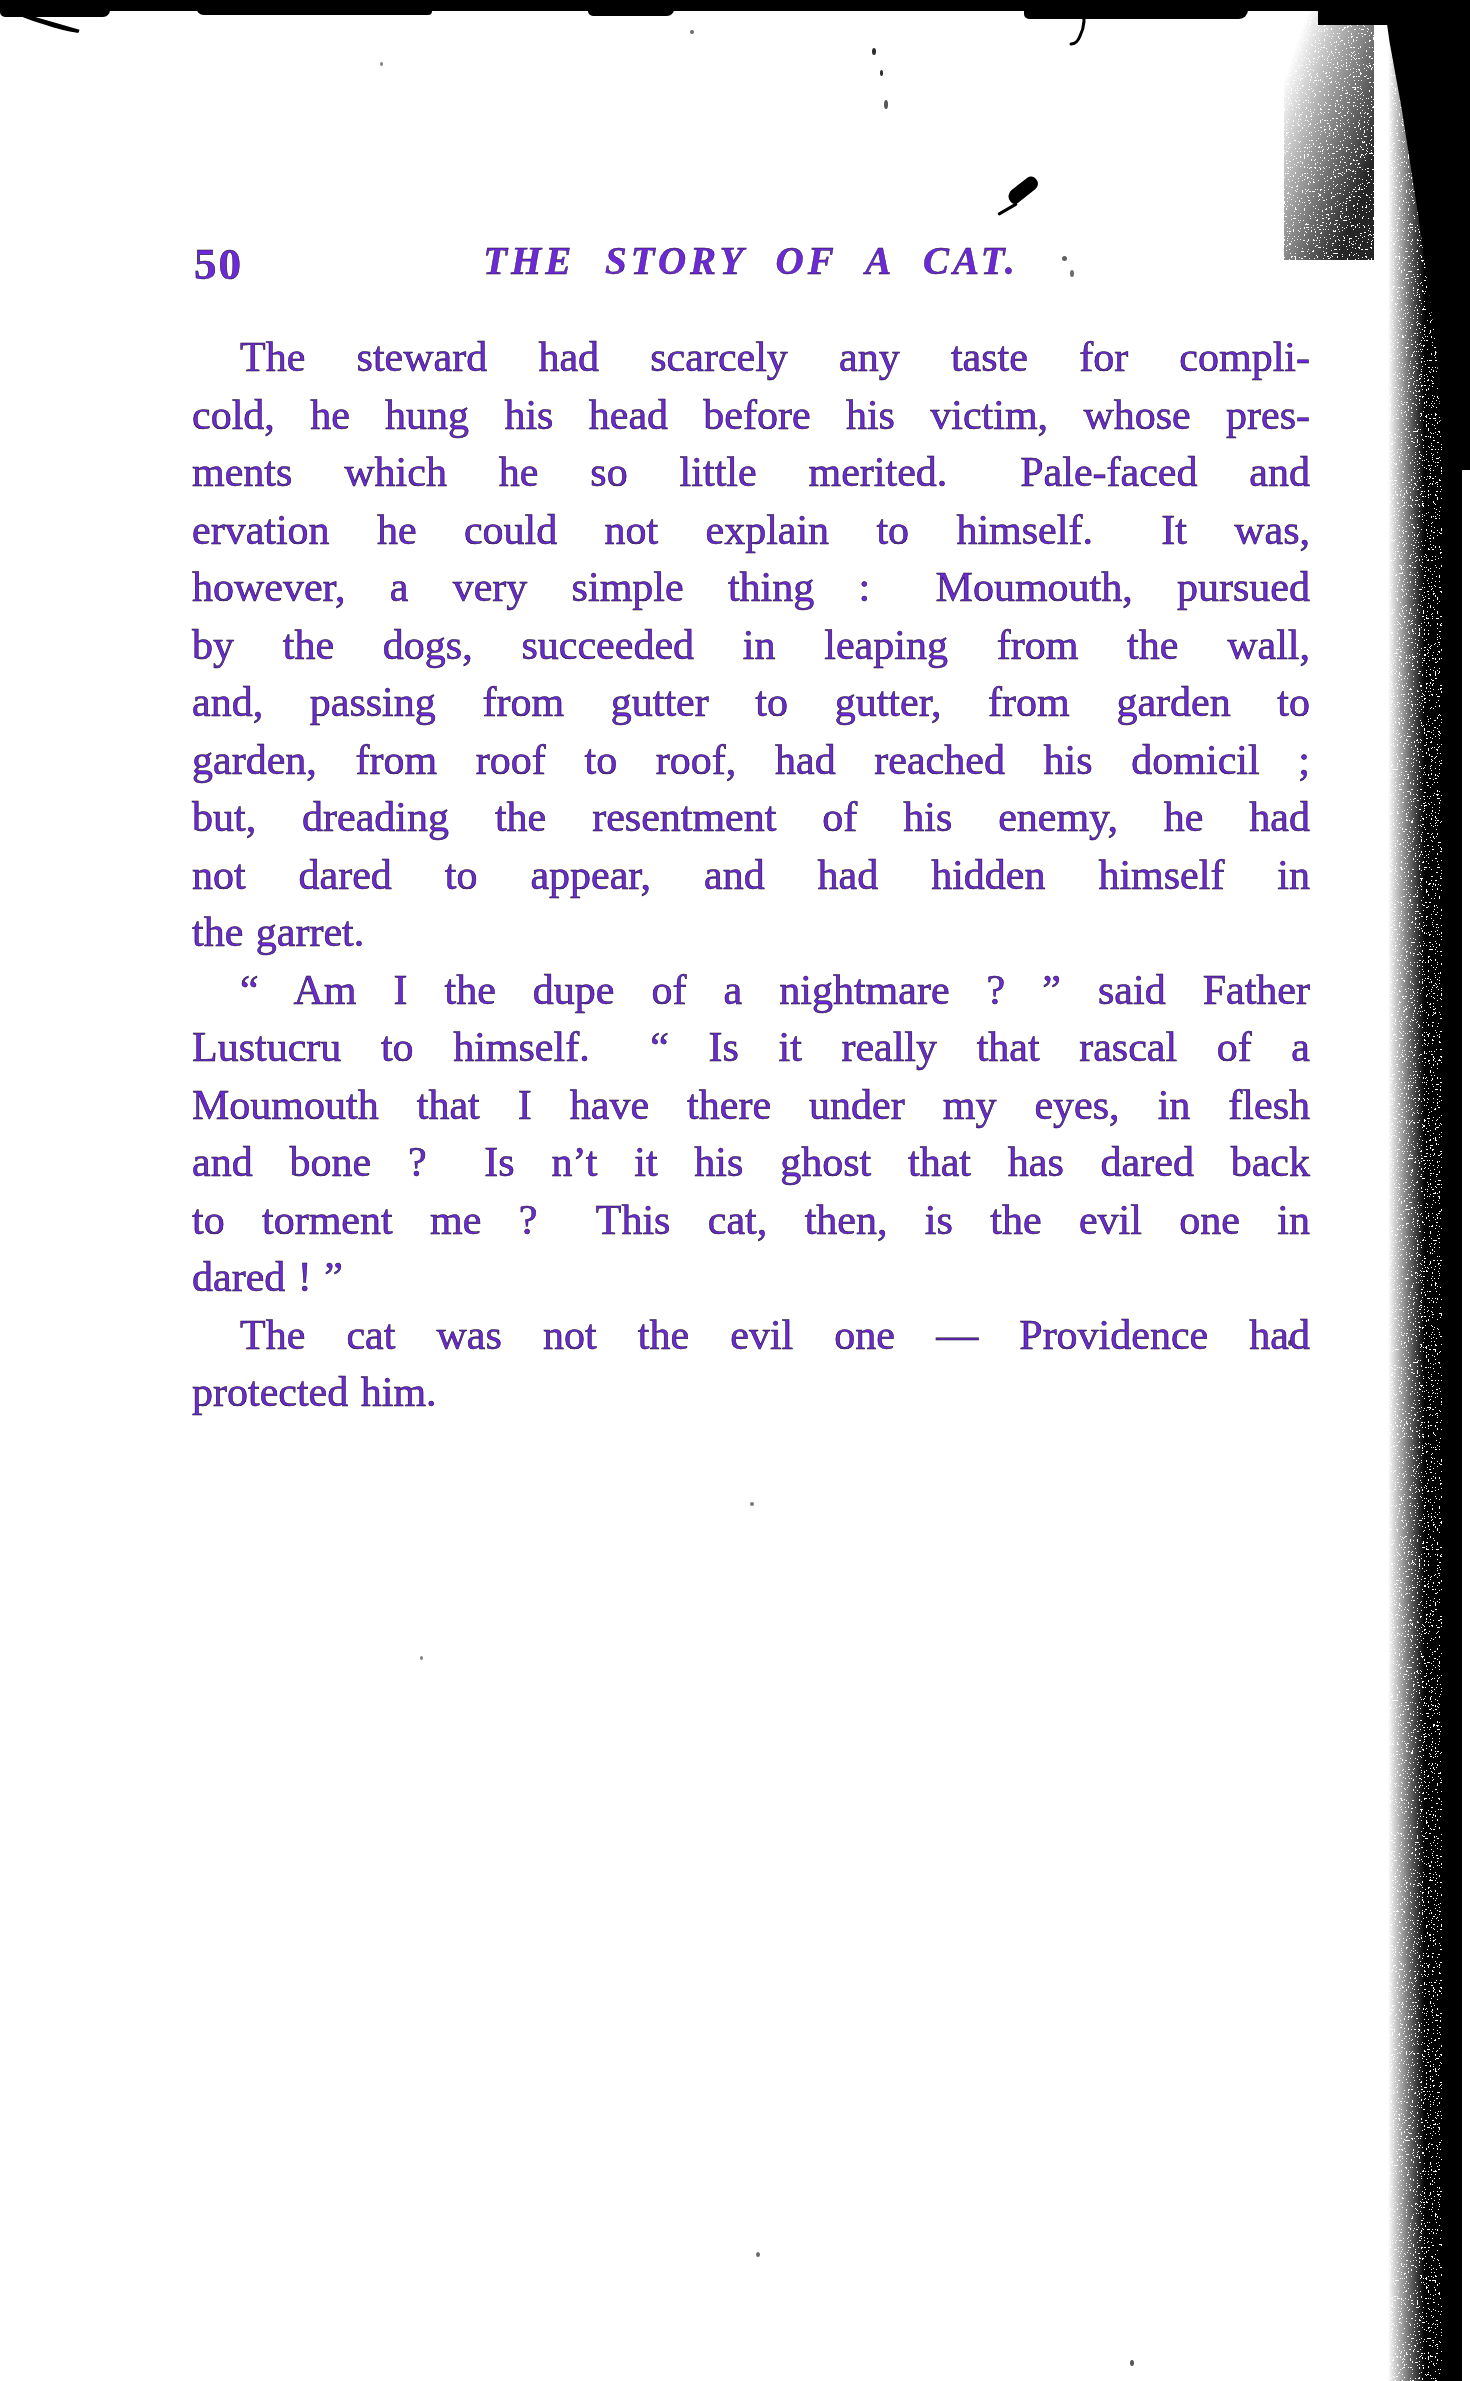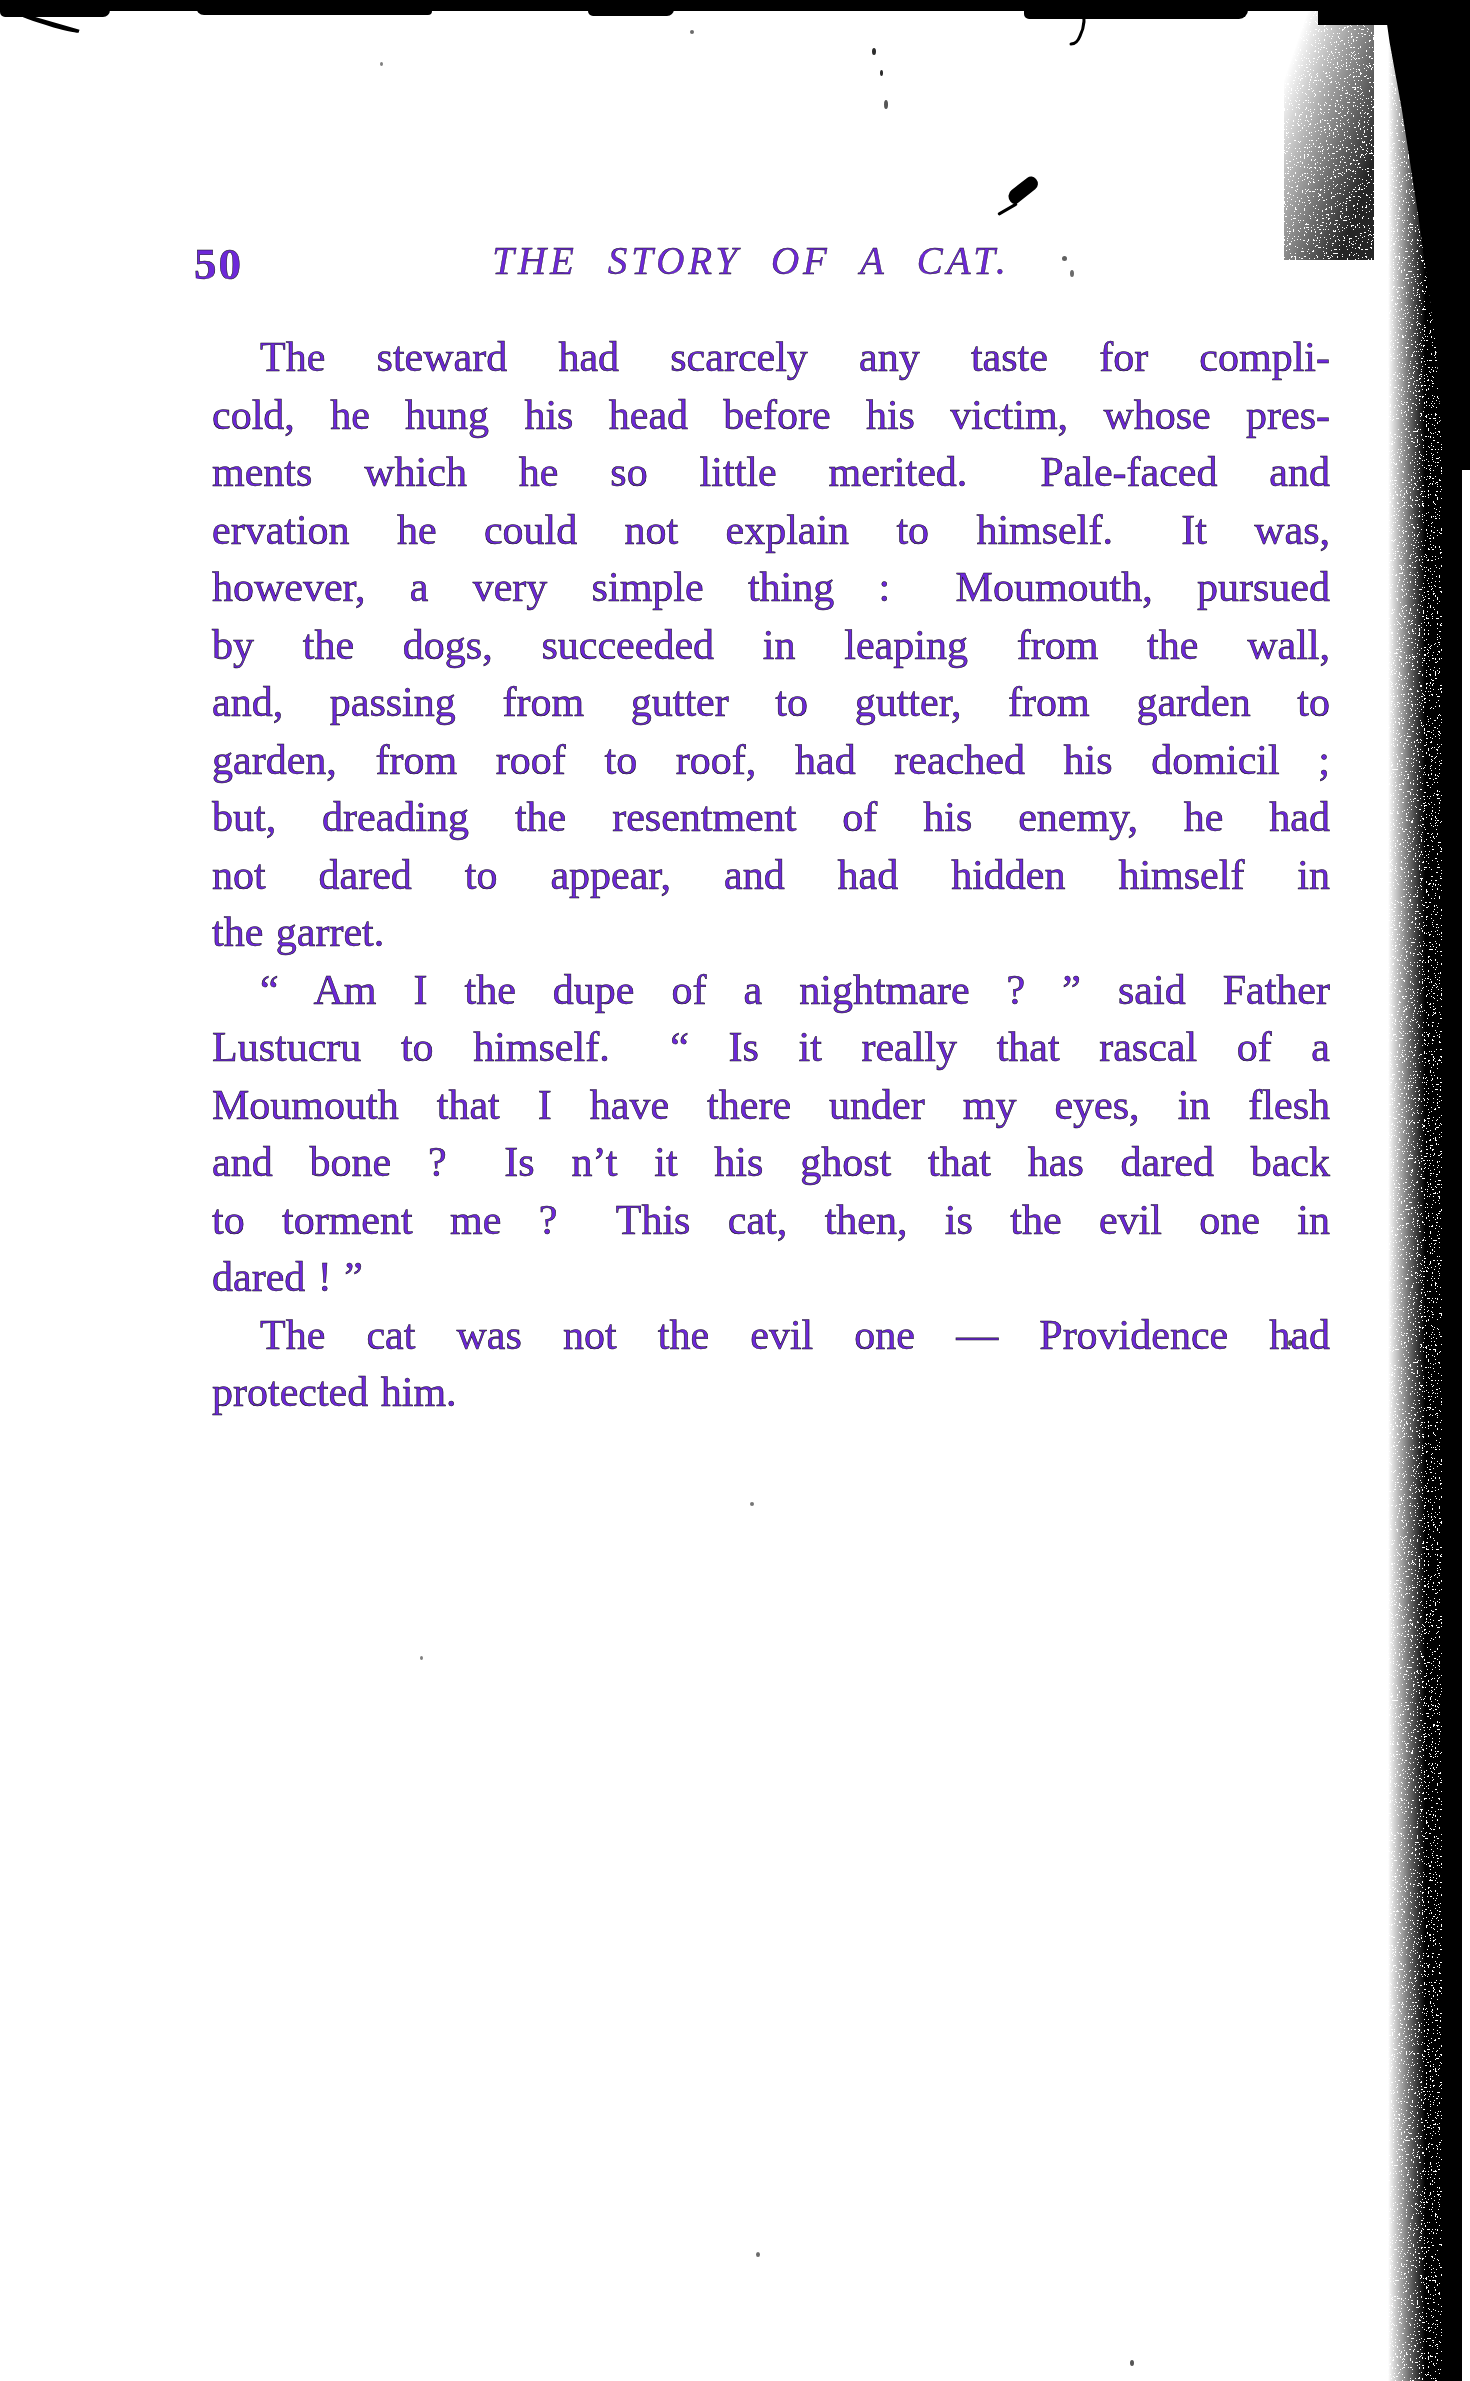--- a/index.html
+++ b/index.html
@@ -33,26 +33,26 @@
             mask-image:linear-gradient(to right,transparent,#000 62%);}
   .corner-noise{position:absolute;top:0;right:96px;width:90px;height:260px;opacity:.85;
             -webkit-mask-image:linear-gradient(to bottom right,transparent 15%,#000 80%);
             mask-image:linear-gradient(to bottom right,transparent 15%,#000 80%);}
   .page-noise{position:absolute;inset:0;opacity:.5;pointer-events:none;}
 
   
   .running-head{position:absolute;left:192px;top:238px;width:1118px;height:50px;}
   .page-num{position:absolute;left:2px;top:0;font-size:45px;font-weight:bold;
             letter-spacing:2px;-webkit-text-stroke:.5px #131313;}
-  .head-title{display:block;text-align:center;font-style:italic;font-weight:normal;
+  .head-title{display:block;text-align:center;font-style:italic;font-weight:bold;
             font-size:39px;letter-spacing:4px;word-spacing:16px;
             -webkit-text-stroke:.4px #131313;}
 
   
-  .body-text{position:absolute;left:192px;top:329px;width:1118px;margin-left:20px;}
+  .body-text{position:absolute;left:192px;top:329px;width:1118px;}
   .line{
     font-size:42px;line-height:57.5px;height:57.5px;
     text-align:justify;text-align-last:justify;text-justify:inter-word;
     -webkit-text-stroke:.55px #131313;
     word-spacing:2px;
   }
   .line.indent{text-indent:48px;}
   .line.endpara{text-align-last:left;}
 
   

